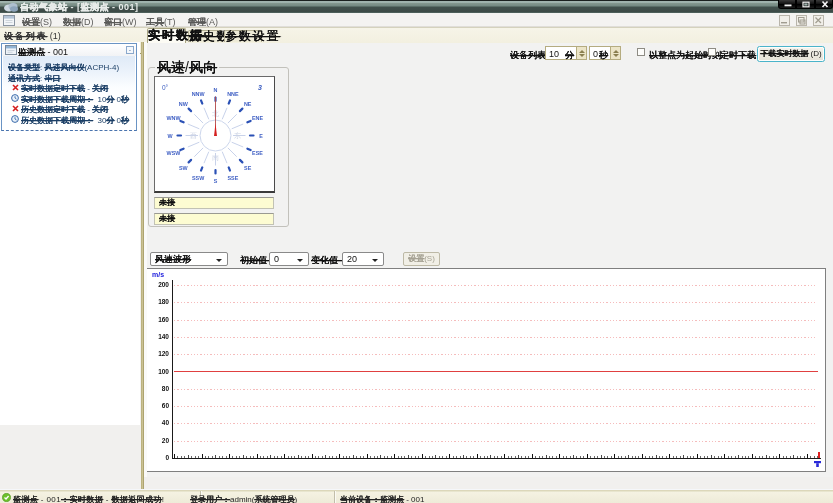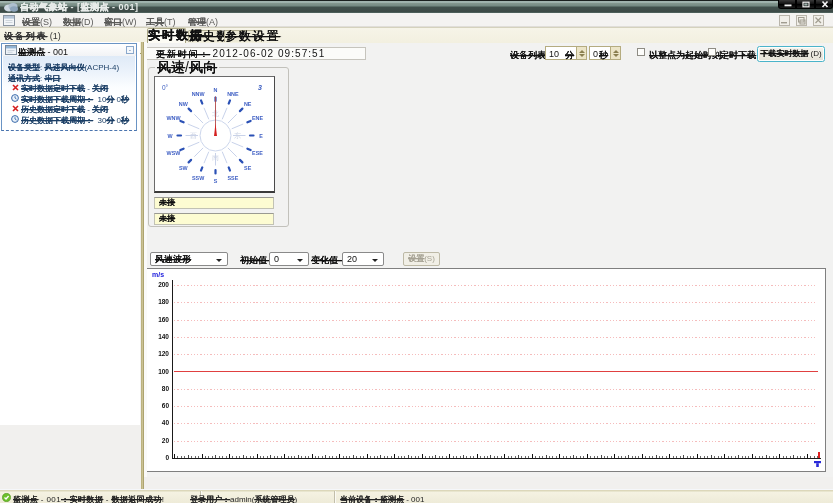--- a/index.html
+++ b/index.html
@@ -161,21 +161,20 @@
 </div>
 </div>
 <div id="split" class="abs"></div>
 <div id="split2" class="abs"></div>
 <div id="mainbg" class="abs"></div>
 <div id="tabstrip" class="abs">
 <div class="tab" id="tab1"><span class="cjk2"><i>实时数据</i></span></div>
 <div class="tab" id="tab2"><span class="cjk"><i>历史数据</i></span></div>
 <div class="tab" id="tab3"><span class="cjk"><i>参数设置</i></span></div>
 </div>
-<div id="upd" class="abs"><span class="cjk"><i>更新时间：</i></span> <span style="font-size:10px;letter-spacing:1.05px">2012-06-02 09:57:51</span></div>
 <span class="lbl abs" style="left:510px;top:49px"><i>设备列表</i>:</span>
 <div class="spin" style="left:545px;top:46px;width:42px">
       <span style="position:absolute;left:3px;top:1.5px">10</span>
       <span style="position:absolute;right:12px;top:1.5px"><i>分</i></span>
       <div class="spinner"></div>
     </div>
 <div class="spin" style="left:589px;top:46px;width:32px">
       <span style="position:absolute;left:3px;top:1.5px">0</span>
       <span style="position:absolute;right:12px;top:1.5px"><i>秒</i></span>
       <div class="spinner"></div>

